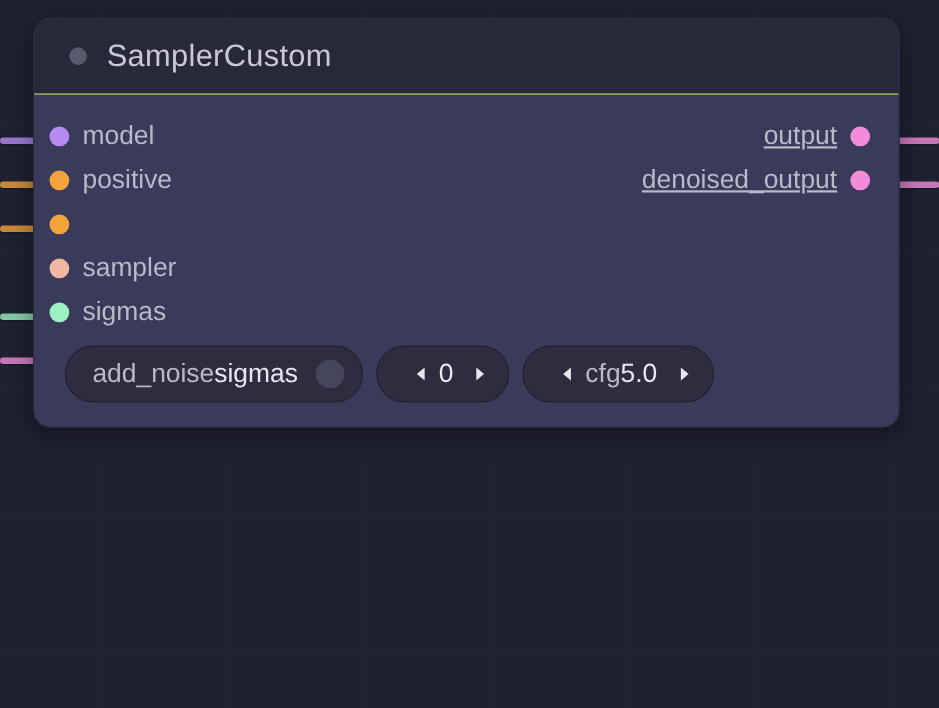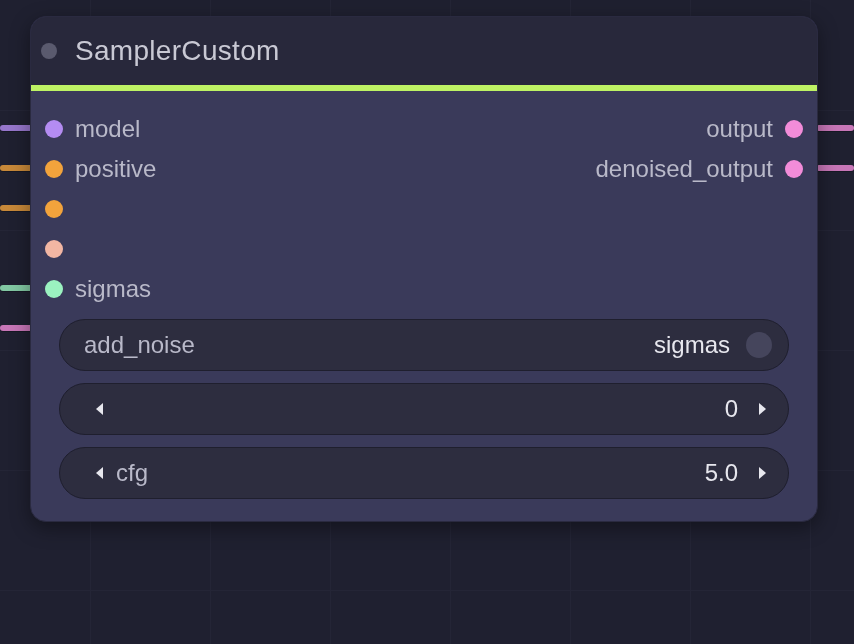--- a/index.html
+++ b/index.html
@@ -48,71 +48,71 @@
     box-shadow: 0 6px 20px rgba(0,0,0,0.4);
     z-index: 2;
     overflow: hidden;
   }
 
   .node-header {
     background: #28283b;
     height: 68px;
     display: flex;
     align-items: center;
-    padding: 0 10px;
-    border-bottom: 6px solid #bef264;
+    padding: 0 32px;
+    border-bottom: 1px solid #bef264;
   }
   .node-header .dot {
     width: 16px;
     height: 16px;
     border-radius: 50%;
     background: #5a5a6e;
     margin-right: 18px;
     flex-shrink: 0;
   }
   .node-header .title {
     color: #c9c9d4;
     font-size: 28px;
     font-weight: 400;
     letter-spacing: 0.3px;
   }
 
   .node-body {
-    padding: 18px 0 22px 0;
+    padding: 18px 12px 22px 0;
     position: relative;
   }
 
   .io-row {
     position: relative;
     height: 40px;
   }
 
   .port {
     position: absolute;
     display: flex;
     align-items: center;
     gap: 12px;
     color: #b9b9c9;
     font-size: 24px;
     height: 40px;
   }
   .port.input  { left: 14px; }
-  .port.output { right: 14px; flex-direction: row-reverse; }
+  .port.output { right: 14px; flex-direction: row-reverse; text-decoration: underline; }
 
   .port .socket {
     width: 18px;
     height: 18px;
     border-radius: 50%;
     flex-shrink: 0;
   }
 
   .widgets {
     padding: 10px 28px 0 28px;
     display: flex;
-    flex-direction: column;
+    flex-direction: row;
     gap: 12px;
   }
 
   .widget {
     background: #2d2d3f;
     border: 1px solid #1f1f2e;
     border-radius: 26px;
     height: 50px;
     display: flex;
     align-items: center;
@@ -194,20 +194,21 @@
 
     <div class="io-row">
       <div class="port input">
         <span class="socket" style="background:#f2a33c"></span>
       </div>
     </div>
 
     <div class="io-row">
       <div class="port input">
         <span class="socket" style="background:#f2b6a3"></span>
+        <span>sampler</span>
       </div>
     </div>
 
     <div class="io-row">
       <div class="port input">
         <span class="socket" style="background:#9bf2c0"></span>
         <span>sigmas</span>
       </div>
     </div>
 

